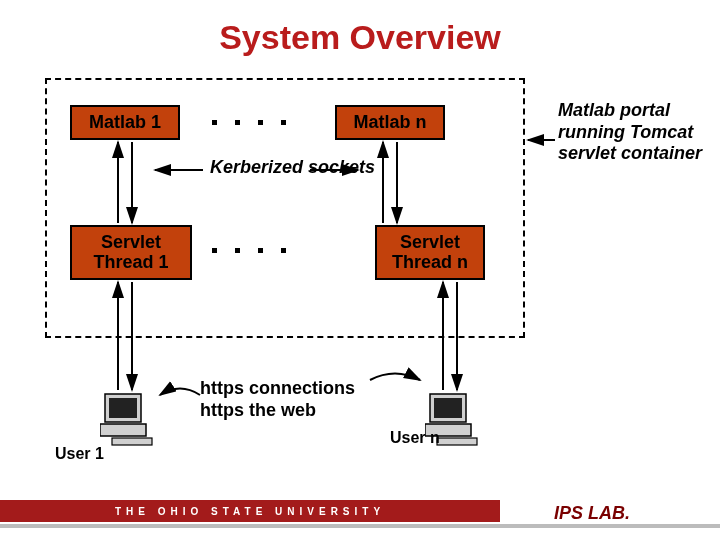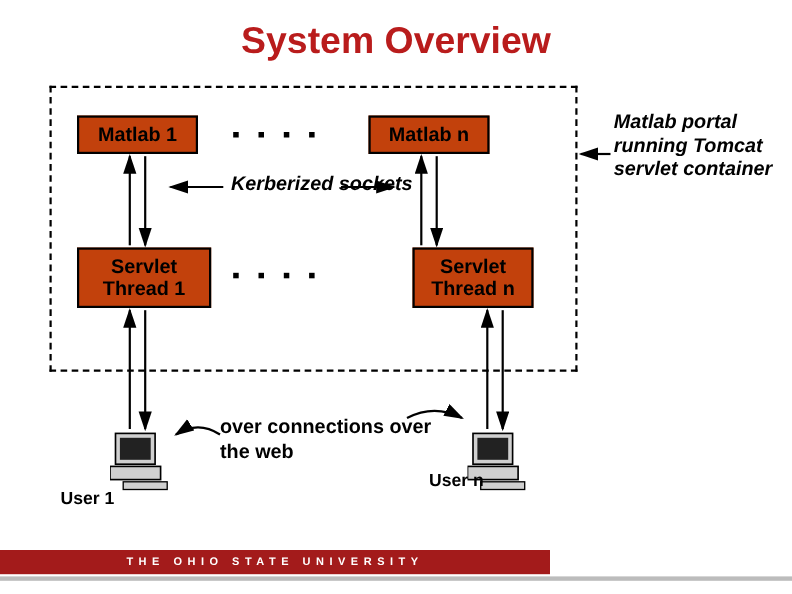--- a/index.html
+++ b/index.html
@@ -149,21 +149,21 @@
 
 <div class="dots" style="left:212px; top:248px;">
     <span></span>
     <span></span>
     <span></span>
     <span></span>
   </div>
 
 <div class="annotation" style="left:558px; top:100px; width:160px;">Matlab portal running Tomcat servlet container</div>
 
-<div class="label" style="left:200px; top:378px; width:200px;">over connections over the web</div>
+<div class="label" style="left:200px; top:378px; width:200px;">https connections https the web</div>
 
 <svg class="computer" style="left:100px; top:392px;" viewBox="0 0 60 55">
   <rect x="5" y="2" width="36" height="28" fill="#d0d0d0" stroke="#000" stroke-width="1.5"></rect>
   <rect x="9" y="6" width="28" height="20" fill="#222"></rect>
   <rect x="0" y="32" width="46" height="12" fill="#d0d0d0" stroke="#000" stroke-width="1.5"></rect>
   <rect x="12" y="46" width="40" height="7" fill="#d0d0d0" stroke="#000" stroke-width="1.2"></rect>
 </svg>
 <svg class="computer" style="left:425px; top:392px;" viewBox="0 0 60 55">
   <rect x="5" y="2" width="36" height="28" fill="#d0d0d0" stroke="#000" stroke-width="1.5"></rect>
   <rect x="9" y="6" width="28" height="20" fill="#222"></rect>
@@ -200,13 +200,14 @@
 
   <path d="M370,380 Q395,367 420,380" stroke="#000" stroke-width="2" fill="none" marker-end="url(#ah)"></path>
 
   <line x1="443" y1="390" x2="443" y2="282" stroke="#000" stroke-width="2" marker-end="url(#ah)"></line>
   <line x1="457" y1="282" x2="457" y2="390" stroke="#000" stroke-width="2" marker-end="url(#ah)"></line>
 </svg>
 
 <div class="footer">
   <div class="grey-stripe"></div>
   <div class="red-bar">THE OHIO STATE UNIVERSITY</div>
+  <div class="lab">IPS LAB.</div>
 </div>
 
 </body></html>

